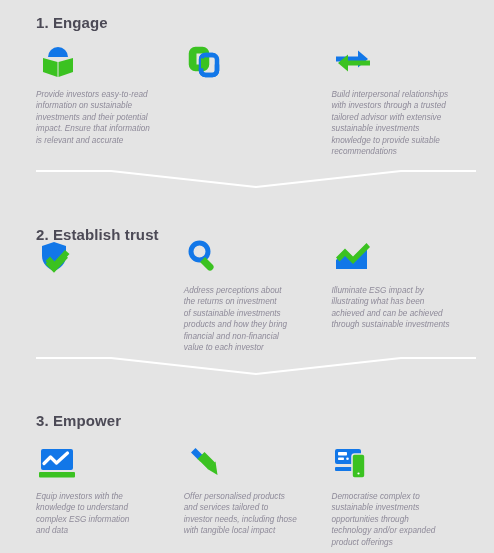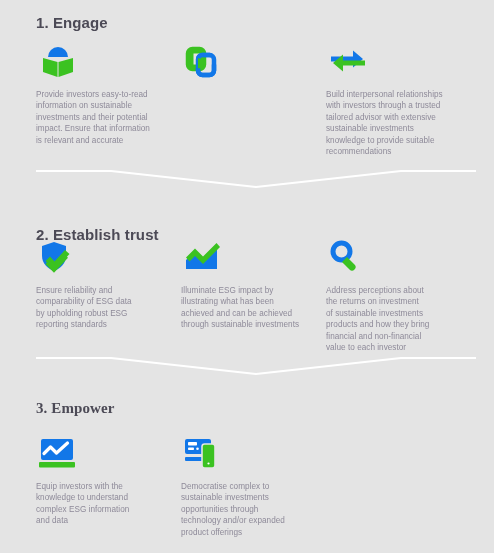--- a/index.html
+++ b/index.html
@@ -32,21 +32,22 @@
     font-weight: bold;
     color: #4c4a56;
     letter-spacing: 0.1px;
   }
   .cards {
     position: absolute;
     left: 36px;
     width: 440px;
     display: flex;
     flex-direction: row;
-    gap: 0px;
+    gap: 8px;
+    font-style: italic;
   }
   .card {
     width: 145px;
     margin-right: 0px;
   }
   .card:nth-child(1) { width: 145px; }
   .card:nth-child(2) { width: 145px; }
   .card:nth-child(3) { width: 150px; }
   .icon-wrap {
     height: 40px;
@@ -136,81 +137,91 @@
     <div class="cards" style="top:26px;">
 
       <div class="card">
         <span class="icon-wrap">
           <svg width="44" height="40" viewBox="0 0 44 40">
             <path d="M6 10 L18 6 L30 10 L30 20 C30 28 24 32.5 18 35 C12 32.5 6 28 6 20 Z" fill="#1277e8"></path>
             <path d="M14 25.5 l4.5 5 l10.5 -11.5 l4.5 4 l-15 16 l-9 -9 z" fill="#3bc221" transform="translate(0,-5) scale(1)"></path>
             <path d="M13.5 24 l4.5 4.8 l9.8 -10.8 l4.2 3.8 l-14 15 l-8.6 -8.8 z" fill="#3bc221"></path>
           </svg>
         </span>
-        <div class="card-text">Ensure reliability and
-comparability of ESG data
-by upholding robust ESG
-reporting standards</div>
-      </div>
-
-      <div class="card">
-        <span class="icon-wrap">
-          <svg width="44" height="40" viewBox="0 0 44 40">
-            <path d="M5 24 L14 15 L22 23 L36 8 L36 33 L5 33 Z" fill="#1277e8"></path>
-            <path d="M5 21.5 l9 -9 l8 8 l13.5 -13.5 l3.5 4 l-17 17 l-8 -8 l-5.5 5.5 z" fill="#3bc221"></path>
-          </svg>
-        </span>
-        <div class="card-text">Illuminate ESG impact by
-illustrating what has been
-achieved and can be achieved
-through sustainable investments</div>
       </div>
 
       <div class="card">
         <span class="icon-wrap">
           <svg width="44" height="40" viewBox="0 0 44 40">
             <circle cx="15.5" cy="15.5" r="8.5" fill="none" stroke="#1277e8" stroke-width="5"></circle>
             <path d="M21 21 l7.5 7.5 a3.5 3.5 0 0 1 -5 5 l-7.5 -7.5 z" fill="#3bc221"></path>
           </svg>
         </span>
         <div class="card-text">Address perceptions about
 the returns on investment
 of sustainable investments
 products and how they bring
 financial and non-financial
 value to each investor</div>
       </div>
 
+      <div class="card">
+        <span class="icon-wrap">
+          <svg width="44" height="40" viewBox="0 0 44 40">
+            <path d="M5 24 L14 15 L22 23 L36 8 L36 33 L5 33 Z" fill="#1277e8"></path>
+            <path d="M5 21.5 l9 -9 l8 8 l13.5 -13.5 l3.5 4 l-17 17 l-8 -8 l-5.5 5.5 z" fill="#3bc221"></path>
+          </svg>
+        </span>
+        <div class="card-text">Illuminate ESG impact by
+illustrating what has been
+achieved and can be achieved
+through sustainable investments</div>
+      </div>
+
     </div>
   </div>
 
   <div class="divider" style="top:355px;">
     <svg width="440" height="22" viewBox="0 0 440 22">
       <polyline points="0,3 75,3 220,19 365,3 440,3" fill="none" stroke="#ffffff" stroke-width="2.2" stroke-linejoin="round" stroke-linecap="round"></polyline>
     </svg>
   </div>
 
   <div class="section" style="top:400px;">
-    <div class="section-title" style="top:0px;font-family:Liberation Serif, serif;">3. Empower</div>
-    <div class="cards" style="top:32px;">
+    <div class="section-title" style="top:12px;">3. Empower</div>
+    <div class="cards" style="top:42px;">
 
       <div class="card">
         <span class="icon-wrap">
           <svg width="44" height="40" viewBox="0 0 44 40">
             <rect x="5" y="7" width="32" height="21" rx="2" fill="#1277e8"></rect>
             <path d="M8 21.5 l6.5 -6.5 l6 6 l11 -10" fill="none" stroke="#ffffff" stroke-width="3.2" stroke-linejoin="round" stroke-linecap="round"></path>
             <rect x="3" y="30" width="36" height="5.5" rx="1" fill="#3bc221"></rect>
           </svg>
         </span>
         <div class="card-text">Equip investors with the
 knowledge to understand
 complex ESG information
 and data</div>
       </div>
 
+      <div class="card">
+        <span class="icon-wrap">
+          <svg width="44" height="40" viewBox="0 0 44 40">
+            <path d="M7 10.5 L11.5 6 L18.5 13 L14 17.5 Z" fill="#1277e8"></path>
+            <path d="M13.5 17 L20.5 10 L31 20.5 L24 27.5 Z" fill="#3bc221"></path>
+            <path d="M16 20.5 L24 28.5" stroke="#e4e4e4" stroke-width="1.6" stroke-linecap="round"></path>
+            <path d="M23.5 27 L31.5 19.5 L33.5 33 Z" fill="#3bc221"></path>
+          </svg>
+        </span>
+        <div class="card-text">Offer personalised products
+and services tailored to
+investor needs, including those
+with tangible local impact</div>
+      </div>
 
       <div class="card">
         <span class="icon-wrap">
           <svg width="44" height="40" viewBox="0 0 44 40">
             <rect x="4" y="7" width="26" height="15" rx="2" fill="#1277e8"></rect>
             <rect x="7" y="10" width="9" height="3.5" rx="0.8" fill="#ffffff"></rect>
             <rect x="7" y="15.5" width="6" height="2.6" rx="0.8" fill="#ffffff"></rect>
             <circle cx="16.5" cy="16.8" r="1.3" fill="#ffffff"></circle>
             <rect x="4" y="25" width="22" height="4" rx="1" fill="#1277e8"></rect>
             <rect x="21" y="12" width="13" height="24" rx="2.6" fill="#3bc221" stroke="#e4e4e4" stroke-width="1.6"></rect>

